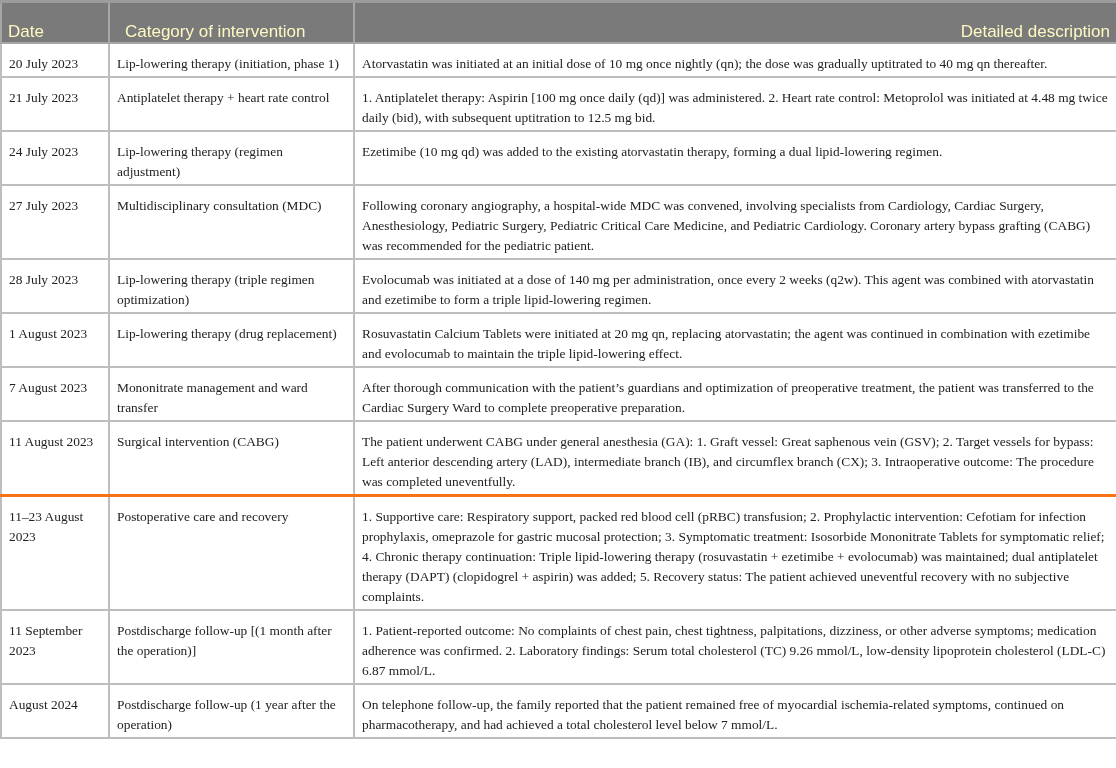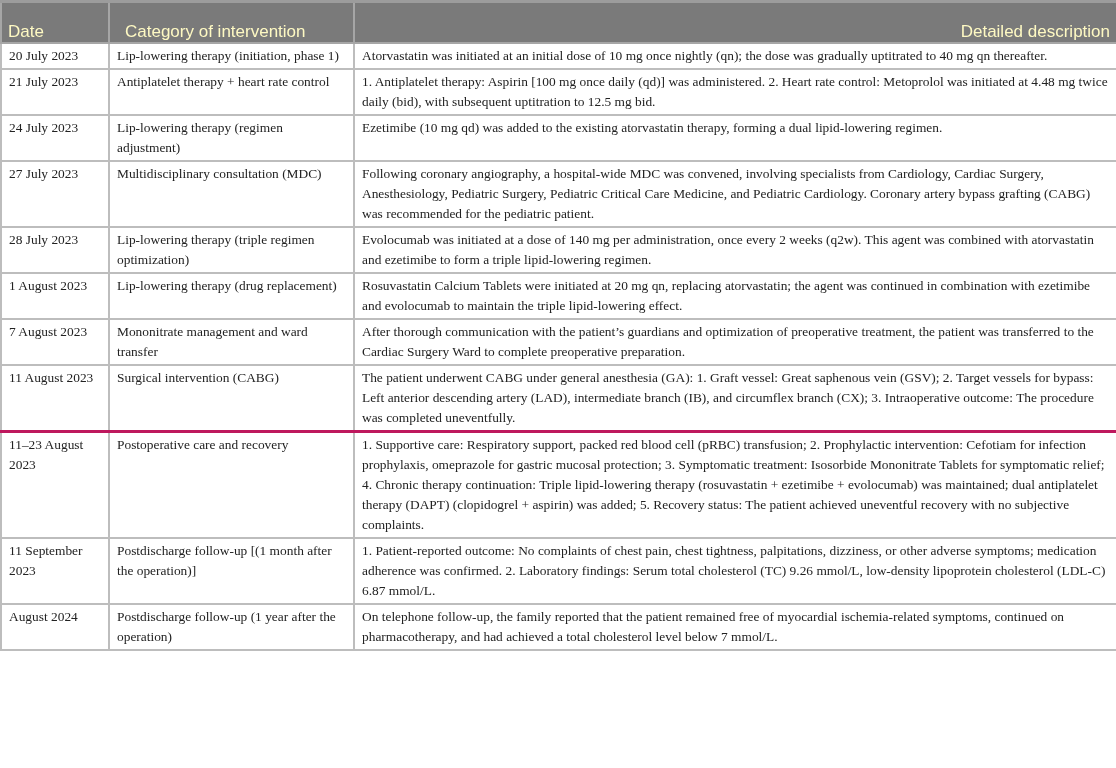--- a/index.html
+++ b/index.html
@@ -25,24 +25,24 @@
     height: 33px;
     padding: 6px 6px 0 6px;
     text-align: left;
     vertical-align: bottom;
     border: 2px solid #a6a6a6;
     border-top: 3px solid #9c9c9c;
   }
   table.timeline th.desc-h { text-align: right; }
   table.timeline td {
     border: 2px solid #bdbdbd;
-    padding: 2px 6px 2px 7px;
+    padding: 10px 6px 2px 7px;
     vertical-align: top;
   }
-  table.timeline tr.thick-top td { border-top: 3px solid #be185d; }
+  table.timeline tr.thick-top td { border-top: 3px solid #f97316; }
   .wrap { position: absolute; left: 0; top: 0; }
 </style>
 </head>
 <body>
 
 <div class="wrap">
 <table class="timeline">
   <colgroup>
     <col class="c-date">
         <col class="c-cat">

